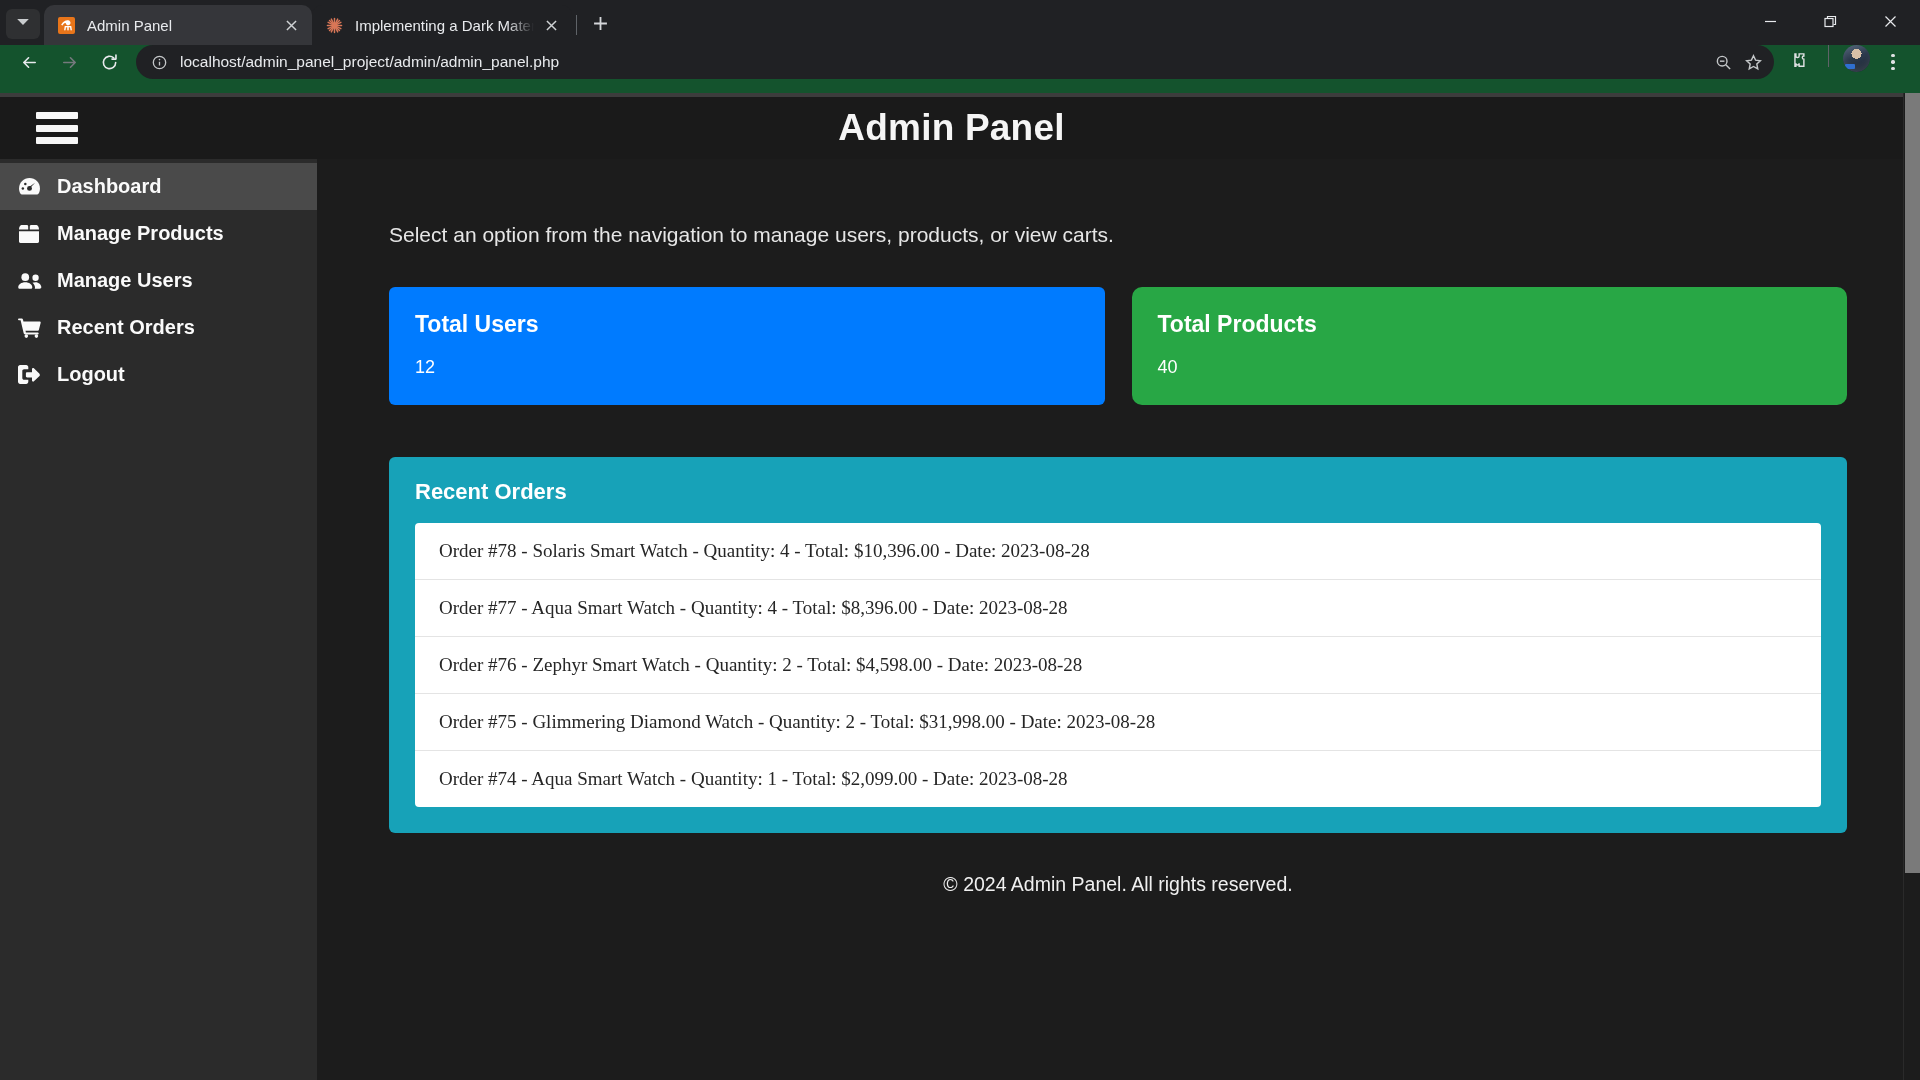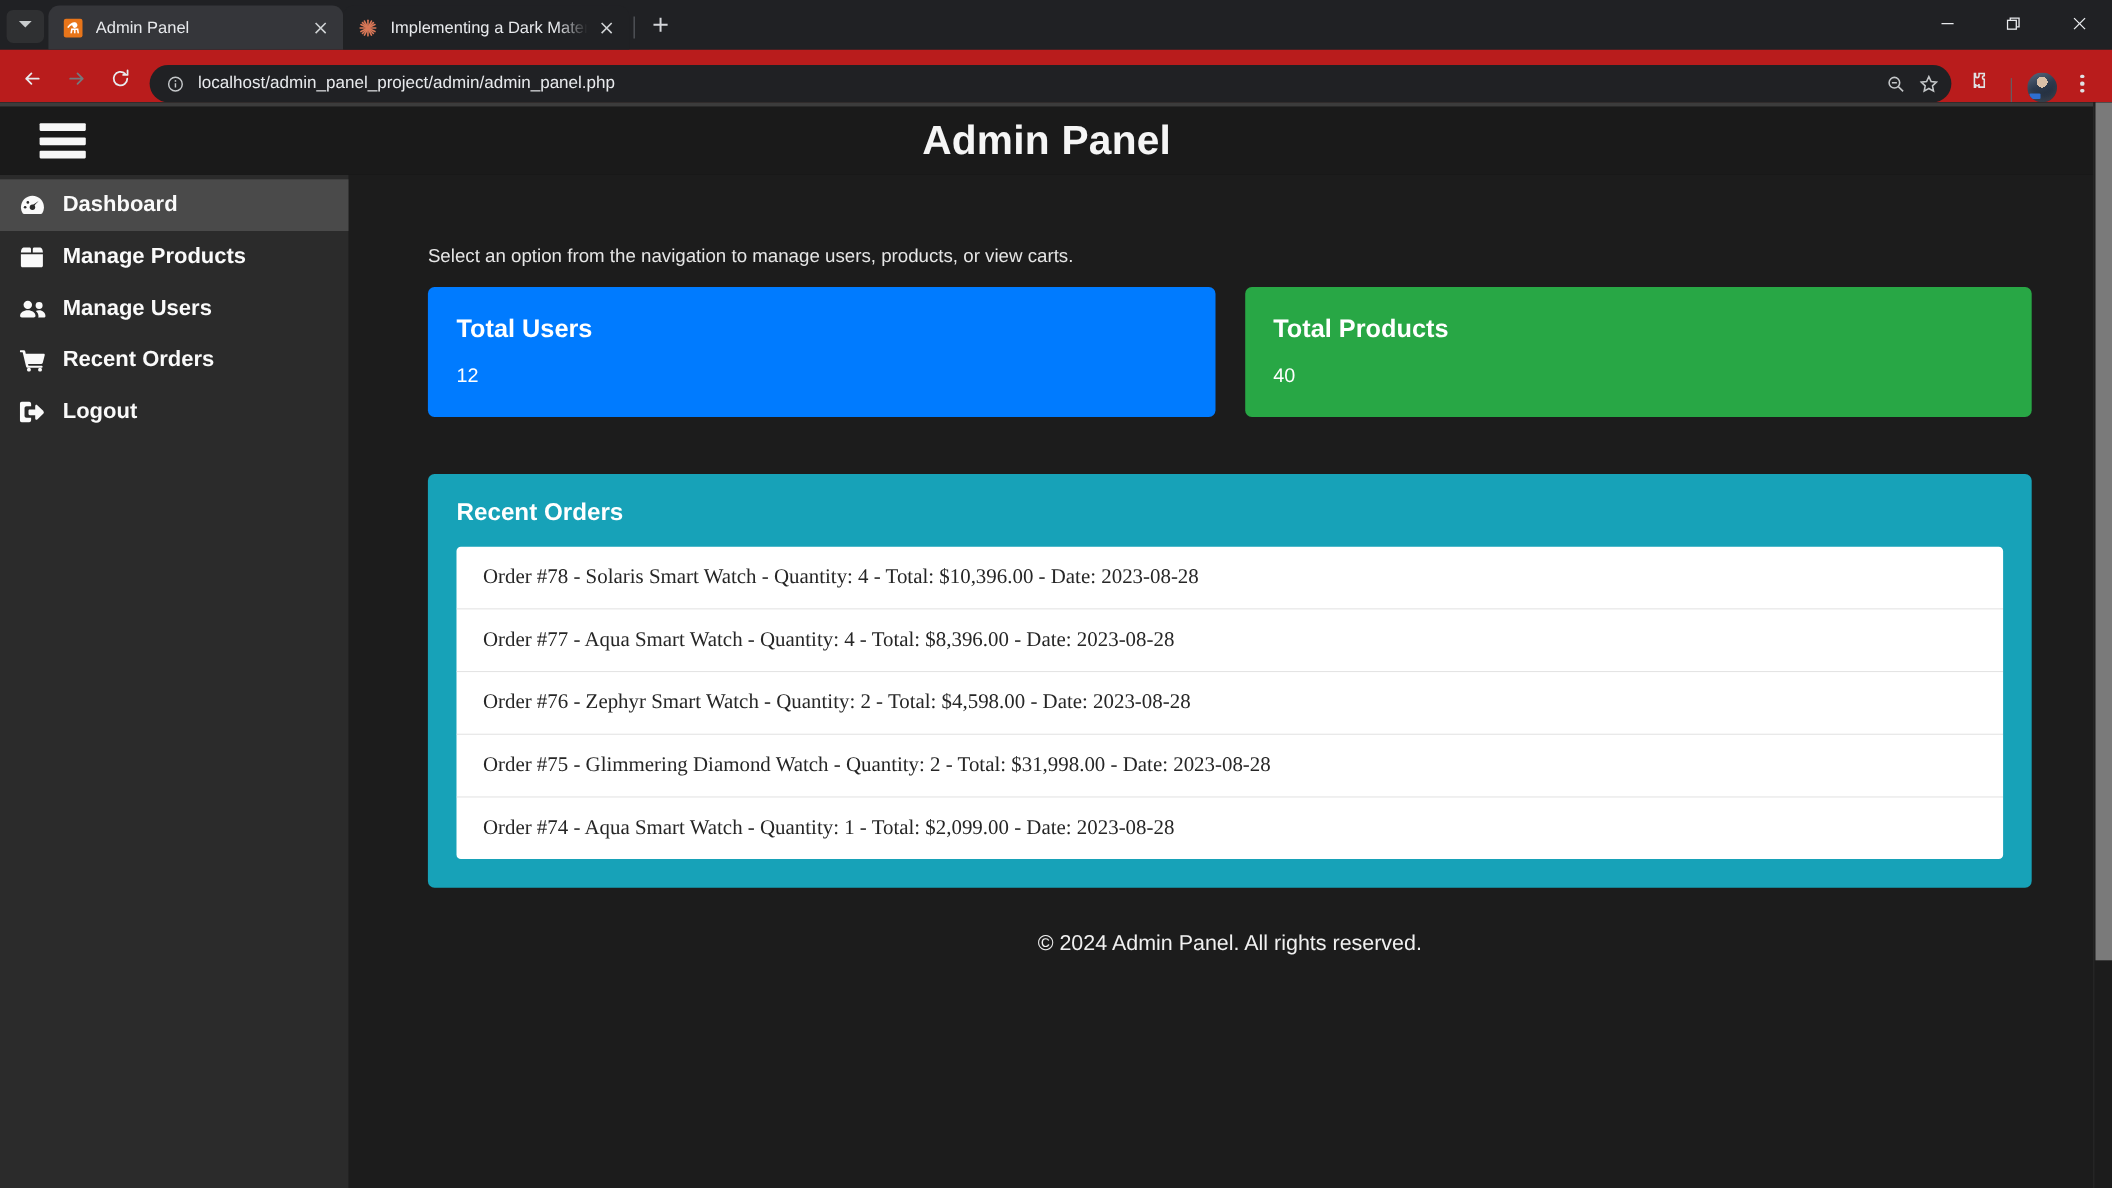--- a/index.html
+++ b/index.html
@@ -55,21 +55,21 @@
   .newtab {
     width: 34px; height: 34px; margin-bottom: 3px; margin-left: 2px;
     display:flex;align-items:center;justify-content:center;border-radius:50%;
   }
   .newtab svg { width:15px;height:15px; stroke:#d4d6d9; stroke-width:1.7; }
   .winctrls { margin-left:auto; display:flex; height:45px; align-items:flex-start; }
   .winbtn { width:60px;height:42px; display:flex;align-items:center;justify-content:center; }
   .winbtn svg { stroke:#e8eaed; fill:none; stroke-width:1.2; }
 
   .toolbar {
-    height: 48px; background:#b91c1c; display:flex; align-items:flex-end;
+    height: 48px; background:#14532d; display:flex; align-items:flex-start;
     padding: 0 10px; flex:none; gap: 2px;
   }
   .navbtn { width:38px;height:38px;display:flex;align-items:center;justify-content:center;border-radius:50%; }
   .navbtn svg { width:19px;height:19px; stroke:#e8eaed; fill:none; stroke-width:1.7; stroke-linecap:round; stroke-linejoin:round;}
   .navbtn.disabled svg { stroke:#75797d; }
   .omnibox {
     flex: 1 1 auto; height: 34px; background:#202124; border-radius: 17px;
     display:flex; align-items:center; margin: 0 8px 0 6px; padding: 0 6px 0 12px;
     min-width:0;
   }
@@ -136,29 +136,29 @@
   .content {
     flex: 1 1 auto; background:#1c1c1c; position:relative;
     padding: 0; overflow:hidden;
   }
   .content-inner { padding: 64px 56px 0 72px; }
 
   .welcome-title {
     color:#fcfcfc; font-size: 47px; font-weight: bold; letter-spacing:-.3px;
     margin-bottom: 14px;
   }
-  .welcome-sub { color:#e6e6e6; font-size: 17px; margin-bottom: 18px; }
+  .welcome-sub { color:#e6e6e6; font-size: 21px; margin-bottom: 40px; }
 
   .stats { display:flex; gap: 27px; }
   .stat-card {
     flex: 1 1 0; border-radius: 6px; padding: 24px 26px 0 26px;
     height: 118px;
   }
   .stat-card.blue { background:#007bff; }
-  .stat-card.green { background:#28a745; }
+  .stat-card.green { background:#28a745;border-radius:10px; }
   .stat-title { color:#ffffff; font-size: 23px; font-weight: bold; margin-bottom: 19px; }
   .stat-value { color:#ffffff; font-size: 18px; }
 
   .orders-card {
     margin-top: 52px; background:#17a2b8; border-radius: 6px;
     padding: 22px 26px 26px 26px;
   }
   .orders-title { color:#ffffff; font-size: 22px; font-weight: bold; margin-bottom: 18px; }
   .orders-list { background:#ffffff; border-radius: 4px; overflow:hidden; }
   .order-row {

